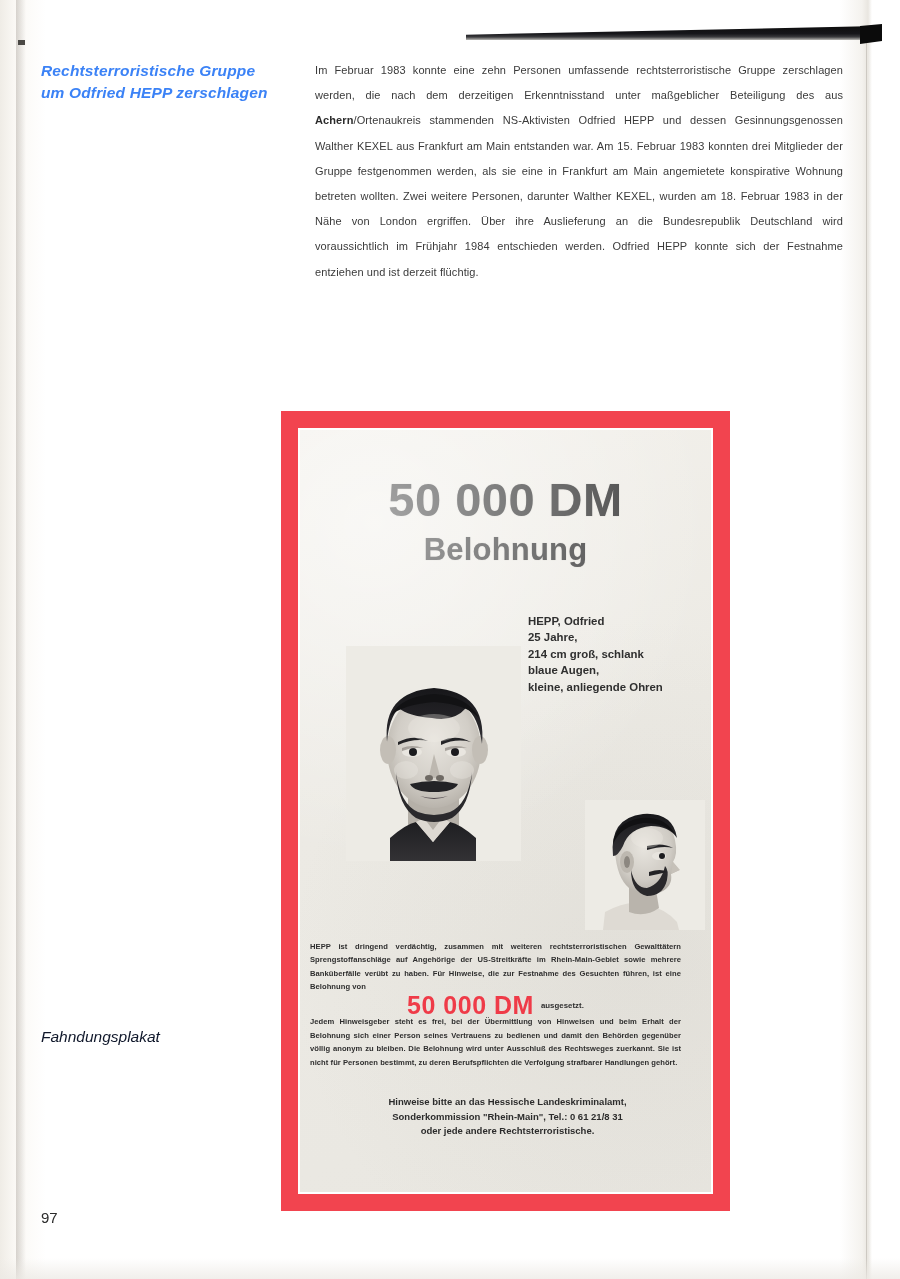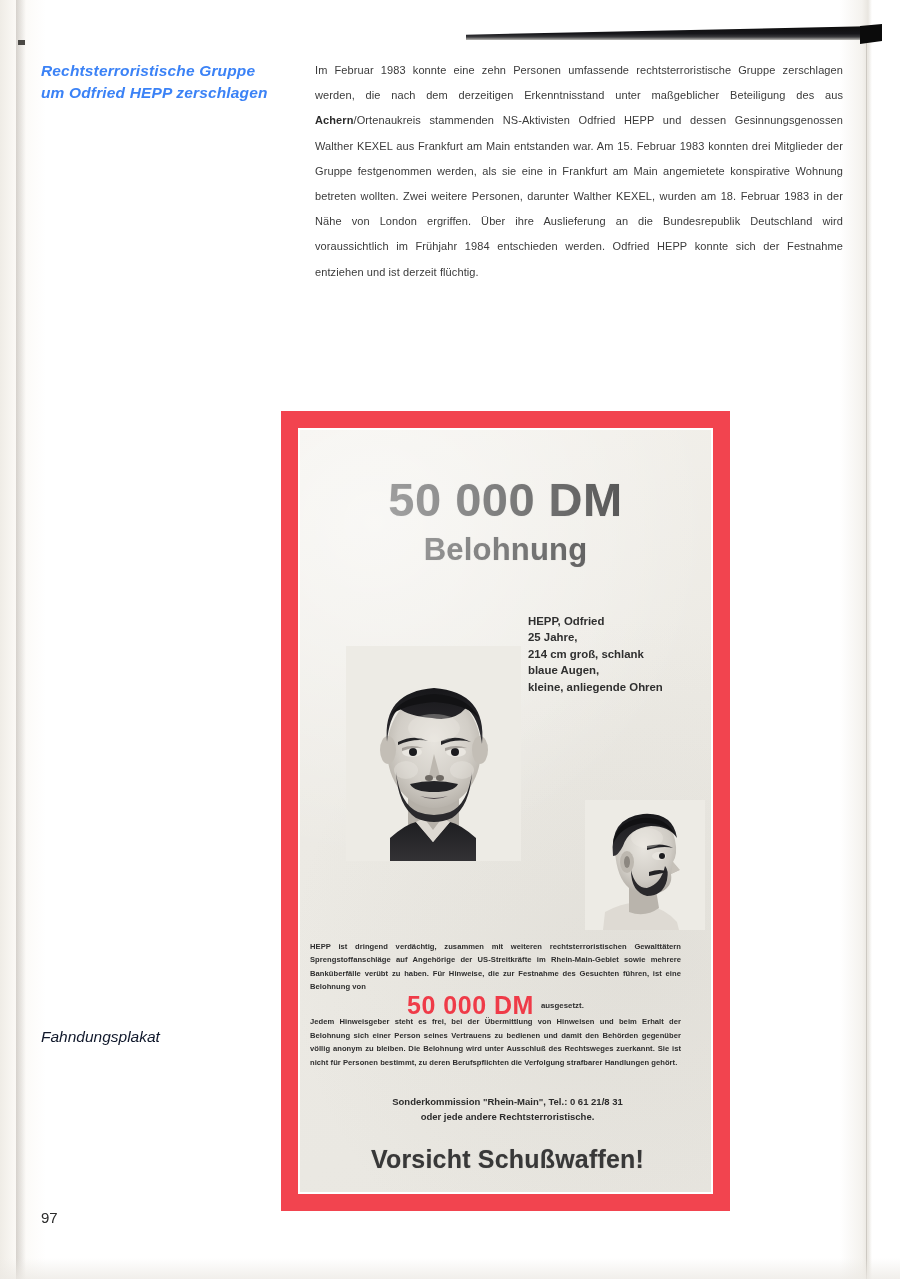--- a/index.html
+++ b/index.html
@@ -265,19 +265,19 @@
 
     <div class="fineprint">
       <span class="lead">HEPP ist dringend verdächtig, zusammen mit weiteren rechtsterroristischen Gewalttätern Sprengstoffanschläge auf Angehörige der US-Streitkräfte im Rhein-Main-Gebiet sowie mehrere Banküberfälle verübt zu haben. Für Hinweise, die zur Festnahme des Gesuchten führen, ist eine Belohnung von</span>
       <div class="amount-red-row">
         <span class="amount-red">50 000 DM</span><span class="amount-red-after">ausgesetzt.</span>
       </div>
       <span class="lead">Jedem Hinweisgeber steht es frei, bei der Übermittlung von Hinweisen und beim Erhalt der Belohnung sich einer Person seines Vertrauens zu bedienen und damit den Behörden gegenüber völlig anonym zu bleiben. Die Belohnung wird unter Ausschluß des Rechtsweges zuerkannt. Sie ist nicht für Personen bestimmt, zu deren Berufspflichten die Verfolgung strafbarer Handlungen gehört.</span>
     </div>
 
     <div class="contact">
+      <div>Hinweise bitte an das Hessische Landeskriminalamt,</div>
       <div>Sonderkommission "Rhein-Main", Tel.: 0 61 21/8 31</div>
       <div>oder jede andere Rechtsterroristische.</div>
     </div>
 
-    <div class="warning">Vorsicht Schußwaffen!</div>
   </div>
 </div>
 
 </body></html>

